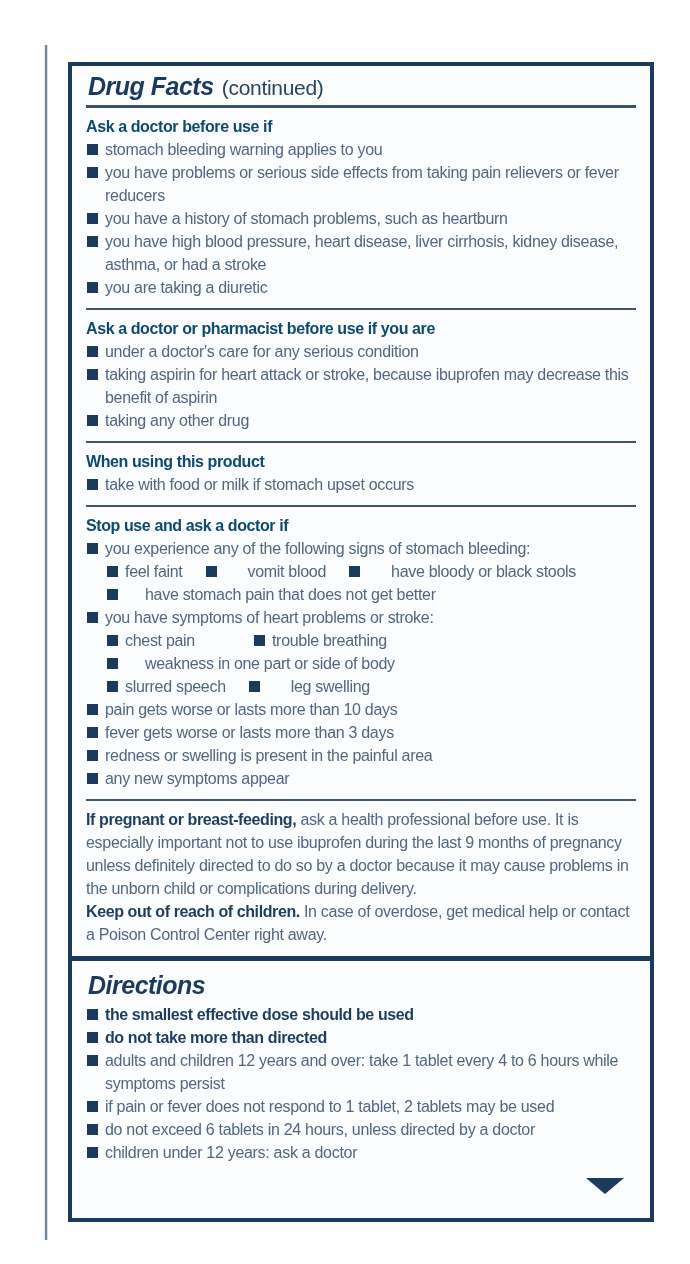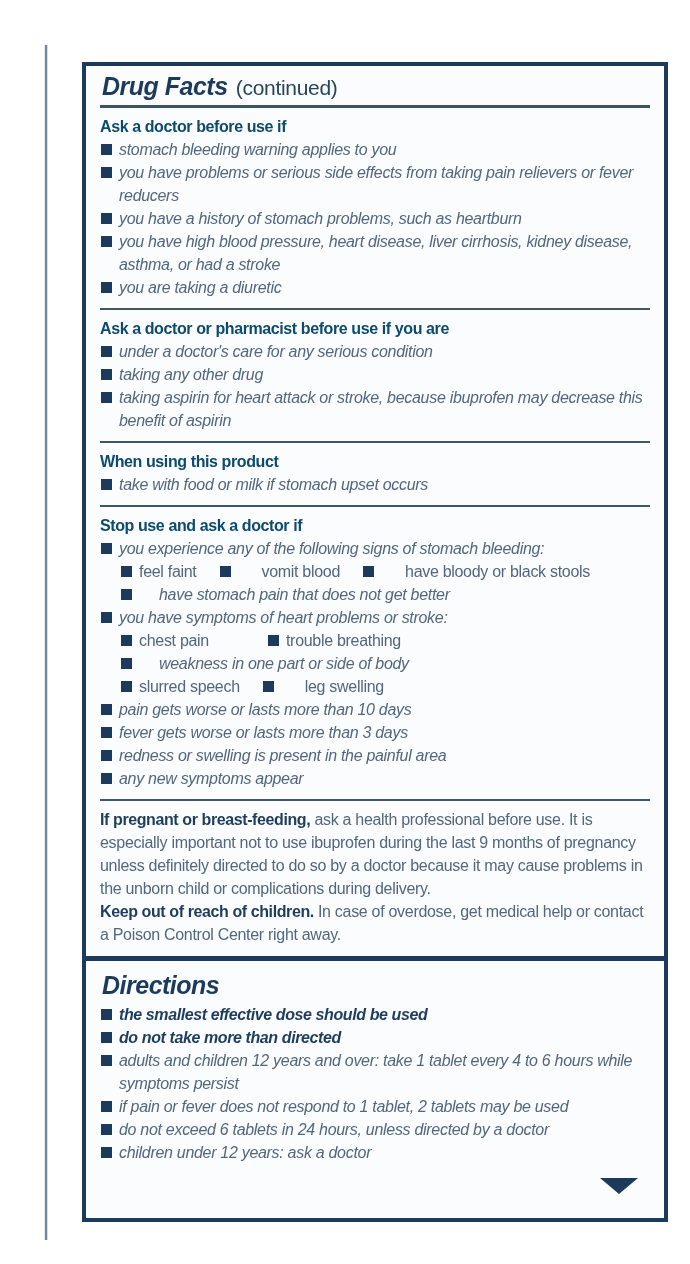--- a/index.html
+++ b/index.html
@@ -8,31 +8,31 @@
     font-family:"Liberation Sans", sans-serif;
   }
   .edge-rule{
     position:absolute;left:45px;top:45px;width:2px;height:1195px;
     background:#76879a;box-shadow:1px 0 0 #d7dde4, -1px 0 0 #e4e9ee;
   }
   .panel{
     position:absolute;left:68px;top:62px;width:586px;height:1160px;
     border:4px solid #1b3a5c;background:#fbfcfe;box-sizing:border-box;
     padding:7px 14px 8px 14px;color:#52677e;
-    font-size:16px;line-height:23px;letter-spacing:-0.3px;margin-left:14px;
+    font-size:16px;line-height:23px;letter-spacing:-0.3px;
   }
   .title-row{white-space:nowrap;margin:2px 0 0 2px;}
   .t-bold{font-weight:bold;font-style:italic;font-size:25px;color:#1b3a5c;letter-spacing:-0.5px;}
   .t-normal{font-size:21px;color:#27455f;margin-left:4px;}
   .title-rule{height:3px;background:#3e5266;margin:4px 0 5px 0;}
   .sec{padding:2px 0 6px 0;}
   .heading{font-weight:bold;color:#0c4a6e;letter-spacing:-0.4px;}
   .hr{height:2px;background:#42566a;margin:3px 0 5px 0;}
   .thickbar{height:5px;background:#1b3a5c;margin:4px -14px 4px -14px;}
-  .bullet{display:flex;align-items:flex-start;font-style:italic;}
+  .bullet{display:flex;align-items:flex-start;}
   .sq{flex:0 0 auto;width:11px;height:11px;background:#1b3a5c;margin:6px 7px 0 1px;}
   .bt{flex:1 1 auto;}
   .sub{margin-left:20px;gap:20px;}
   .inline-group{display:flex;flex-wrap:nowrap;margin-left:20px;align-items:flex-end;}
   .ig-item{display:flex;align-items:flex-start;white-space:nowrap;}
   .gap-std .ig-item + .ig-item{margin-left:22px;gap:24px;}
   .gap-wide .ig-item + .ig-item{margin-left:58px;}
   .para{margin:0;}
   .b{font-weight:bold;color:#1e3d5e;letter-spacing:-0.4px;}
   .bold-text{font-weight:bold;color:#1e3d5e;letter-spacing:-0.4px;}
@@ -83,25 +83,25 @@
     <div class="hr"></div>
 
     <div class="sec">
       <div class="heading">Ask a doctor or pharmacist before use if you are</div>
       <div class="bullet">
           <span class="sq"></span>
           <span class="bt">under a doctor's care for any serious condition</span>
         </div>
       <div class="bullet">
           <span class="sq"></span>
+          <span class="bt">taking aspirin for heart attack or stroke, because ibuprofen may decrease this benefit of aspirin</span>
+        </div>
+      <div class="bullet">
+          <span class="sq"></span>
           <span class="bt">taking any other drug</span>
-        </div>
-      <div class="bullet">
-          <span class="sq"></span>
-          <span class="bt">taking aspirin for heart attack or stroke, because ibuprofen may decrease this benefit of aspirin</span>
         </div>
     </div>
     <div class="hr"></div>
 
     <div class="sec">
       <div class="heading">When using this product</div>
       <div class="bullet">
           <span class="sq"></span>
           <span class="bt">take with food or milk if stomach upset occurs</span>
         </div>

